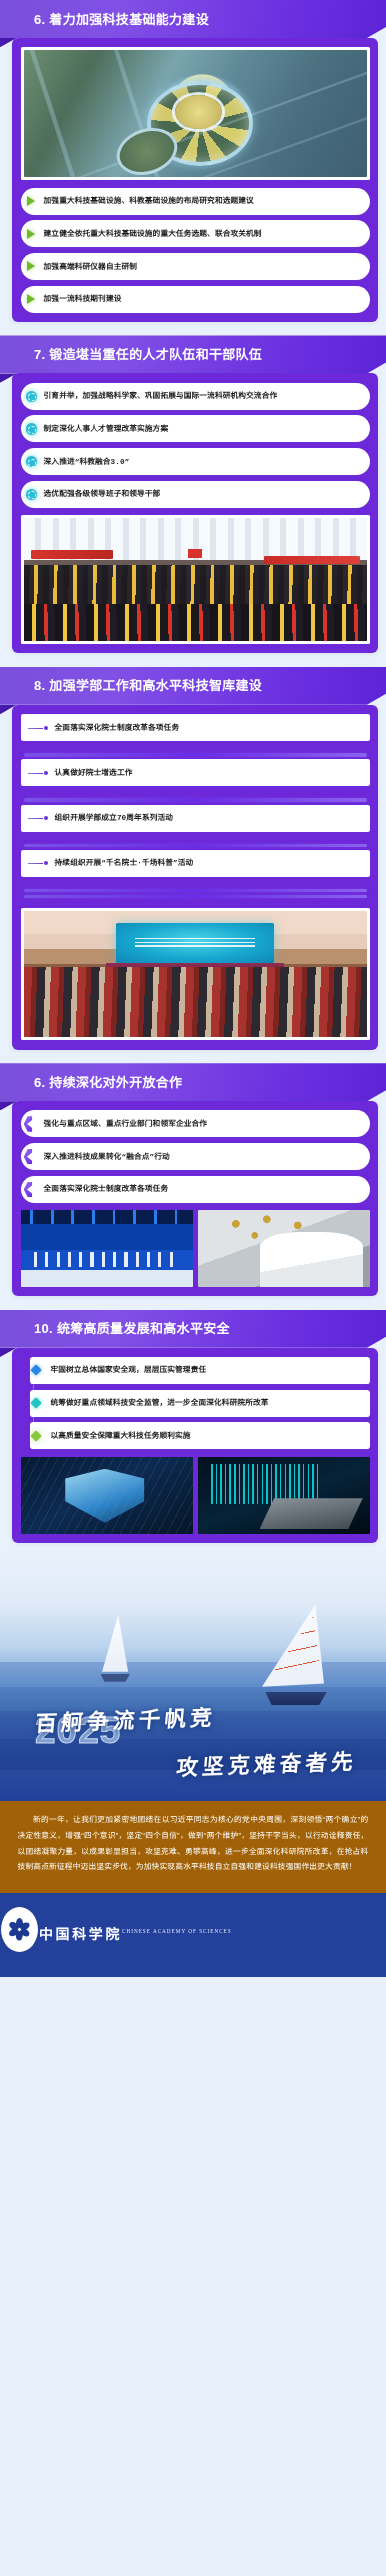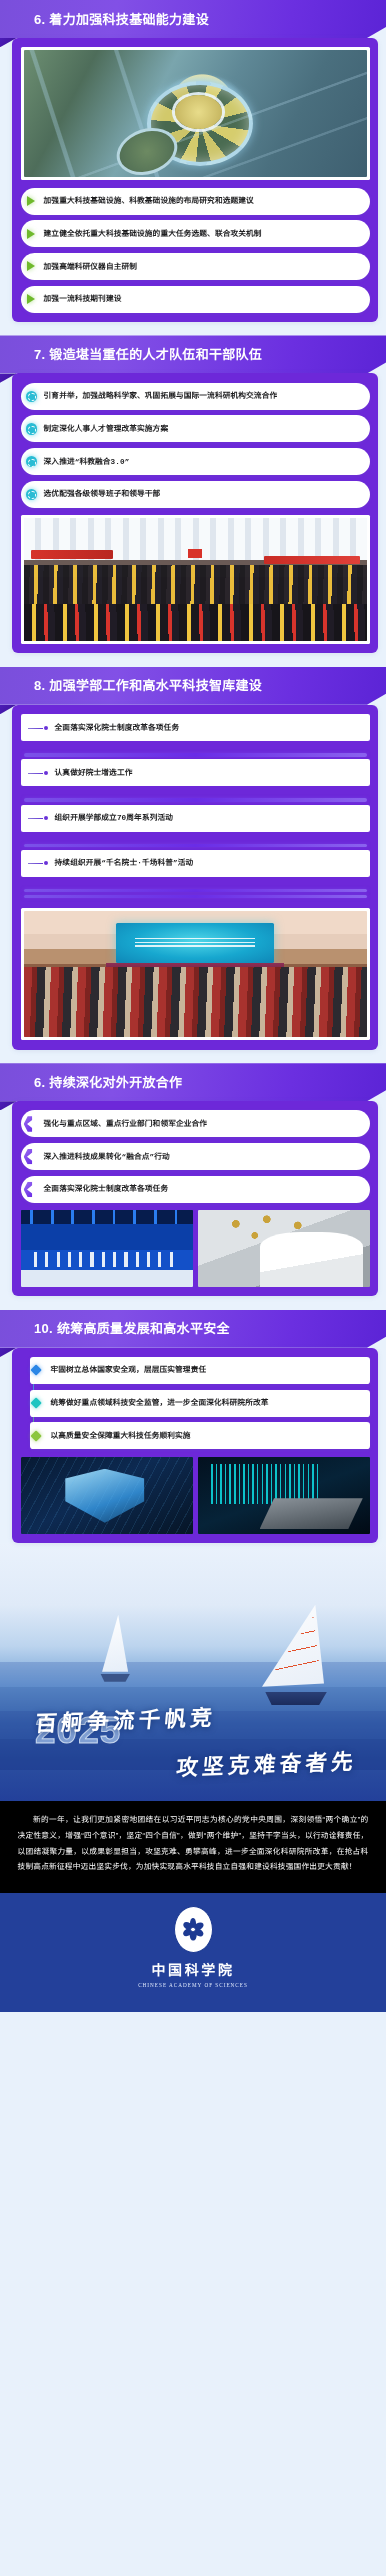--- a/index.html
+++ b/index.html
@@ -371,30 +371,30 @@
   }
   .calli .l1{
     position:absolute;left:36px;bottom:62px;font-size:21.6px;letter-spacing:4.1px;
     transform:skewX(-7deg) rotate(-2deg);
   }
   .calli .l2{
     position:absolute;right:29px;bottom:17.5px;font-size:21.6px;letter-spacing:4.1px;
     transform:skewX(-7deg) rotate(-2deg);
   }
   .closing-text{
-    background:#000000;
+    background:#a16207;
     padding:11.3px 17.5px 17.5px 17.5px;
   }
   .closing-text p{
     color:#ffffff;font-size:7.7px;line-height:2.05;text-align:justify;
     text-indent:2em;font-weight:normal;letter-spacing:0.2px;
   }
   .logo-area{
     background:#23409a;padding:13.4px 0 24px 0;position:relative;
-    display:flex;flex-direction:column;align-items:center;
+    display:flex;flex-direction:row;align-items:center;
   }
   .logo-rule{
     position:absolute;top:32px;left:20.6px;right:20.6px;height:0.5px;
     background:linear-gradient(90deg,rgba(255,255,255,0),rgba(255,255,255,.5) 18%,rgba(255,255,255,.5) 30%,rgba(255,255,255,0) 42%,rgba(255,255,255,0) 58%,rgba(255,255,255,.5) 70%,rgba(255,255,255,.5) 82%,rgba(255,255,255,0));
   }
   .cas-seal{
     width:39px;height:47px;border-radius:50%;
     background:#ffffff;
     border:1.5px solid #1d3a92;
     display:flex;align-items:center;justify-content:center;

